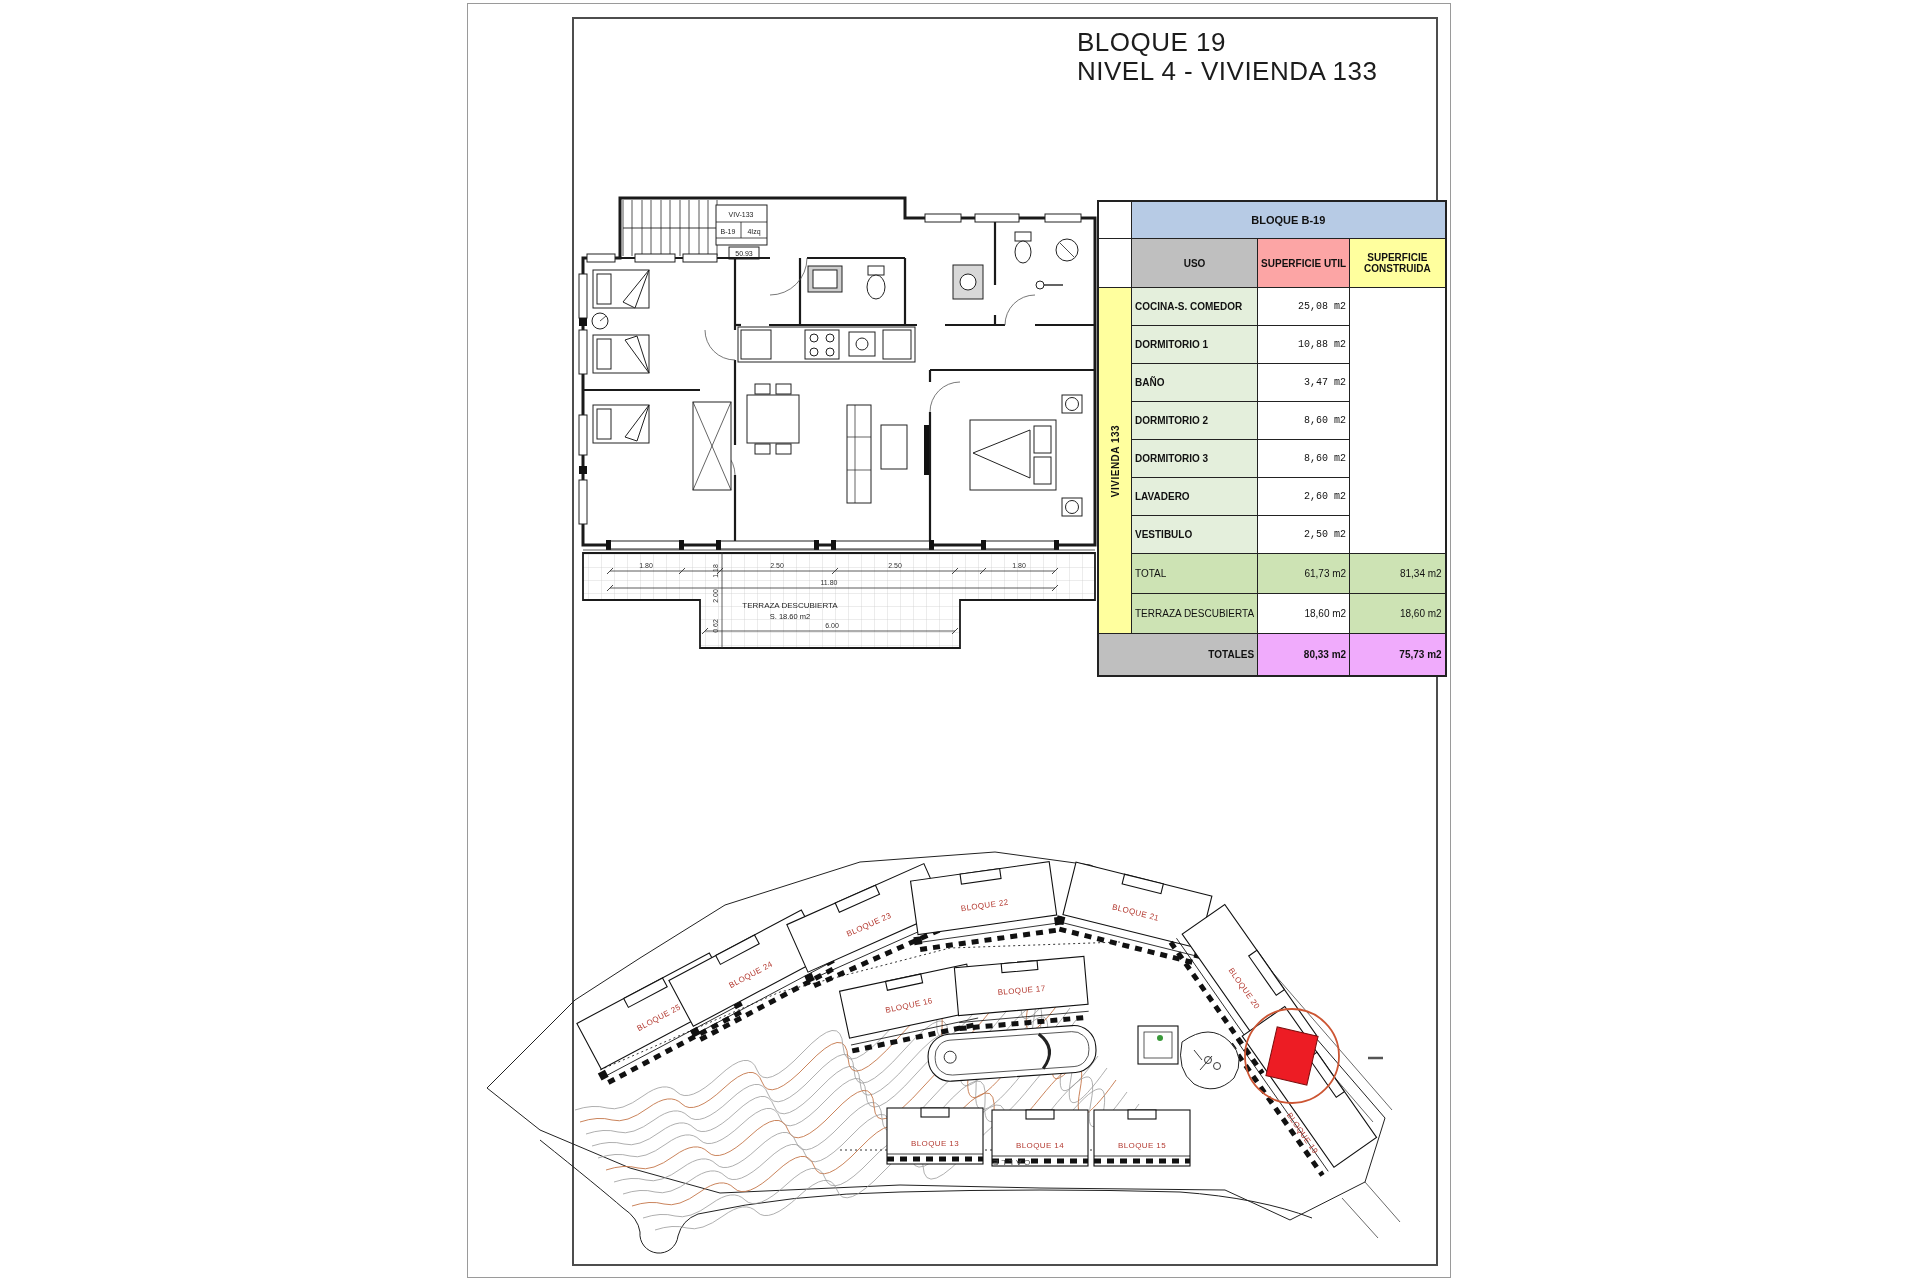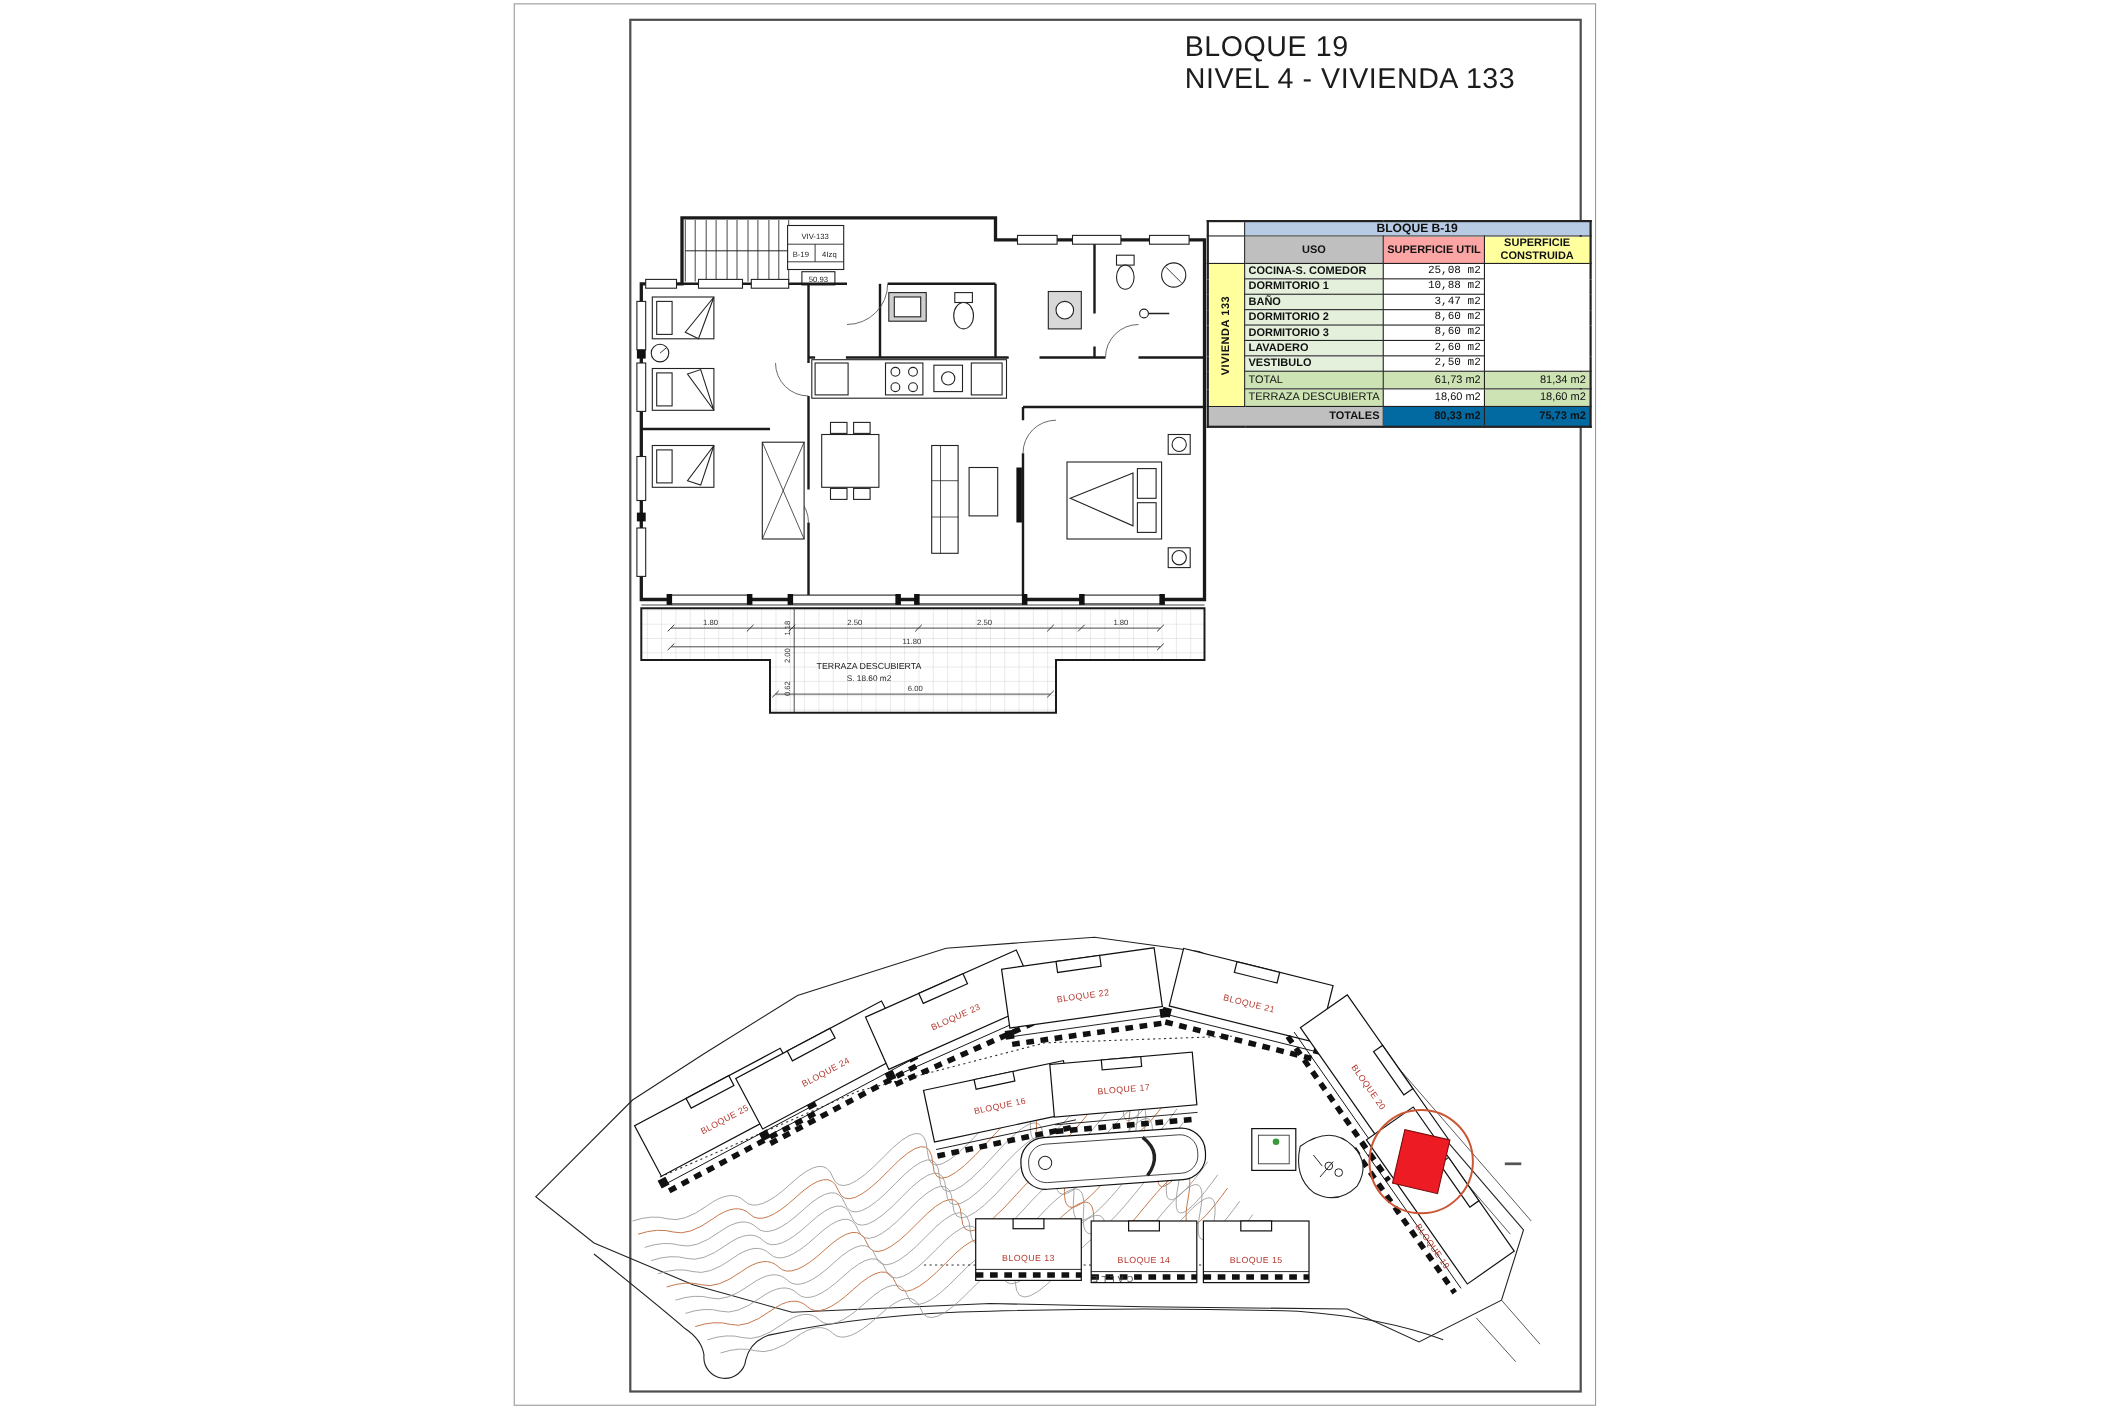--- a/index.html
+++ b/index.html
@@ -7,21 +7,21 @@
           font-family:"Liberation Sans","DejaVu Sans",sans-serif;color:#1a1a1a;border-radius:20px;}
   .frame-outer{position:absolute;left:467px;top:3px;width:982px;height:1273px;border:1px solid #9a9a9a;}
   .frame-inner{position:absolute;left:572px;top:17px;width:862px;height:1245px;border:2px solid #4d4d4d;}
   .title-block{position:absolute;left:1077px;top:28px;font-size:26px;line-height:29px;color:#1c1c1c;letter-spacing:0.5px;}
   .plan-svg{position:absolute;left:575px;top:190px;}
   .site-svg{position:absolute;left:480px;top:850px;}
 
   
   .area-table{position:absolute;left:1097px;top:200px;border-collapse:collapse;table-layout:fixed;
               font-size:10px;color:#111;}
-  .area-table td{border:1px solid #222;padding:0 3px;overflow:hidden;white-space:nowrap;}
+  .area-table td{border:1px solid #222;padding:12px 3px;overflow:hidden;white-space:nowrap;}
   .area-table{border:2px solid #222;}
   .r-top td{height:12px;}
   .c-blank{border:1px solid #222;background:#fff;}
   .c-title{background:#b7cbe5;text-align:center;font-weight:bold;font-size:11px;}
   .r-head td{height:24px;}
   .h-uso{background:#bfbfbf;text-align:center;font-weight:bold;}
   .h-util{background:#fca5a5;text-align:center;font-weight:bold;}
   .h-constr{background:#ffff9e;text-align:center;font-weight:bold;font-size:10px;line-height:11px;}
   .r-data td{height:13px;}
   .c-uso{background:#e4efdc;font-weight:bold;}
@@ -30,21 +30,21 @@
   .c-viv{background:#ffff9e;position:relative;width:26px;}
   .viv-text{position:absolute;left:50%;top:50%;transform:translate(-50%,-50%) rotate(-90deg);
             white-space:nowrap;font-weight:bold;font-size:10px;letter-spacing:0.5px;}
   .r-total td{height:15px;}
   .t-label{background:#cde3b4;font-weight:normal;}
   .t-val{background:#cde3b4;text-align:right;margin-left:44px;}
   .r-terr td{height:15px;}
   .terr-util{background:#ffffff;text-align:right;}
   .r-grand td{height:17px;text-align:right;}
   .g-label{background:#bfbfbf;font-weight:bold;text-align:center;}
-  .g-val{background:#0369a1;text-align:right;font-weight:bold;}
+  .g-val{background:#f0abfc;text-align:right;font-weight:bold;}
 
   
   .w{stroke:#1a1a1a;fill:none;}
   .thin{stroke:#333;stroke-width:0.8;fill:none;}
   .furn{stroke:#222;stroke-width:1;fill:#fff;}
   .dimtxt{font-size:7px;fill:#333;}
   .plantxt{font-size:7px;fill:#222;}
   .ct-g{stroke:#9a9a9a;stroke-width:0.8;fill:none;}
   .ct-o{stroke:#c4764a;stroke-width:0.9;fill:none;}
   .blk{fill:#ffffff;stroke:#111;stroke-width:1.1;}

